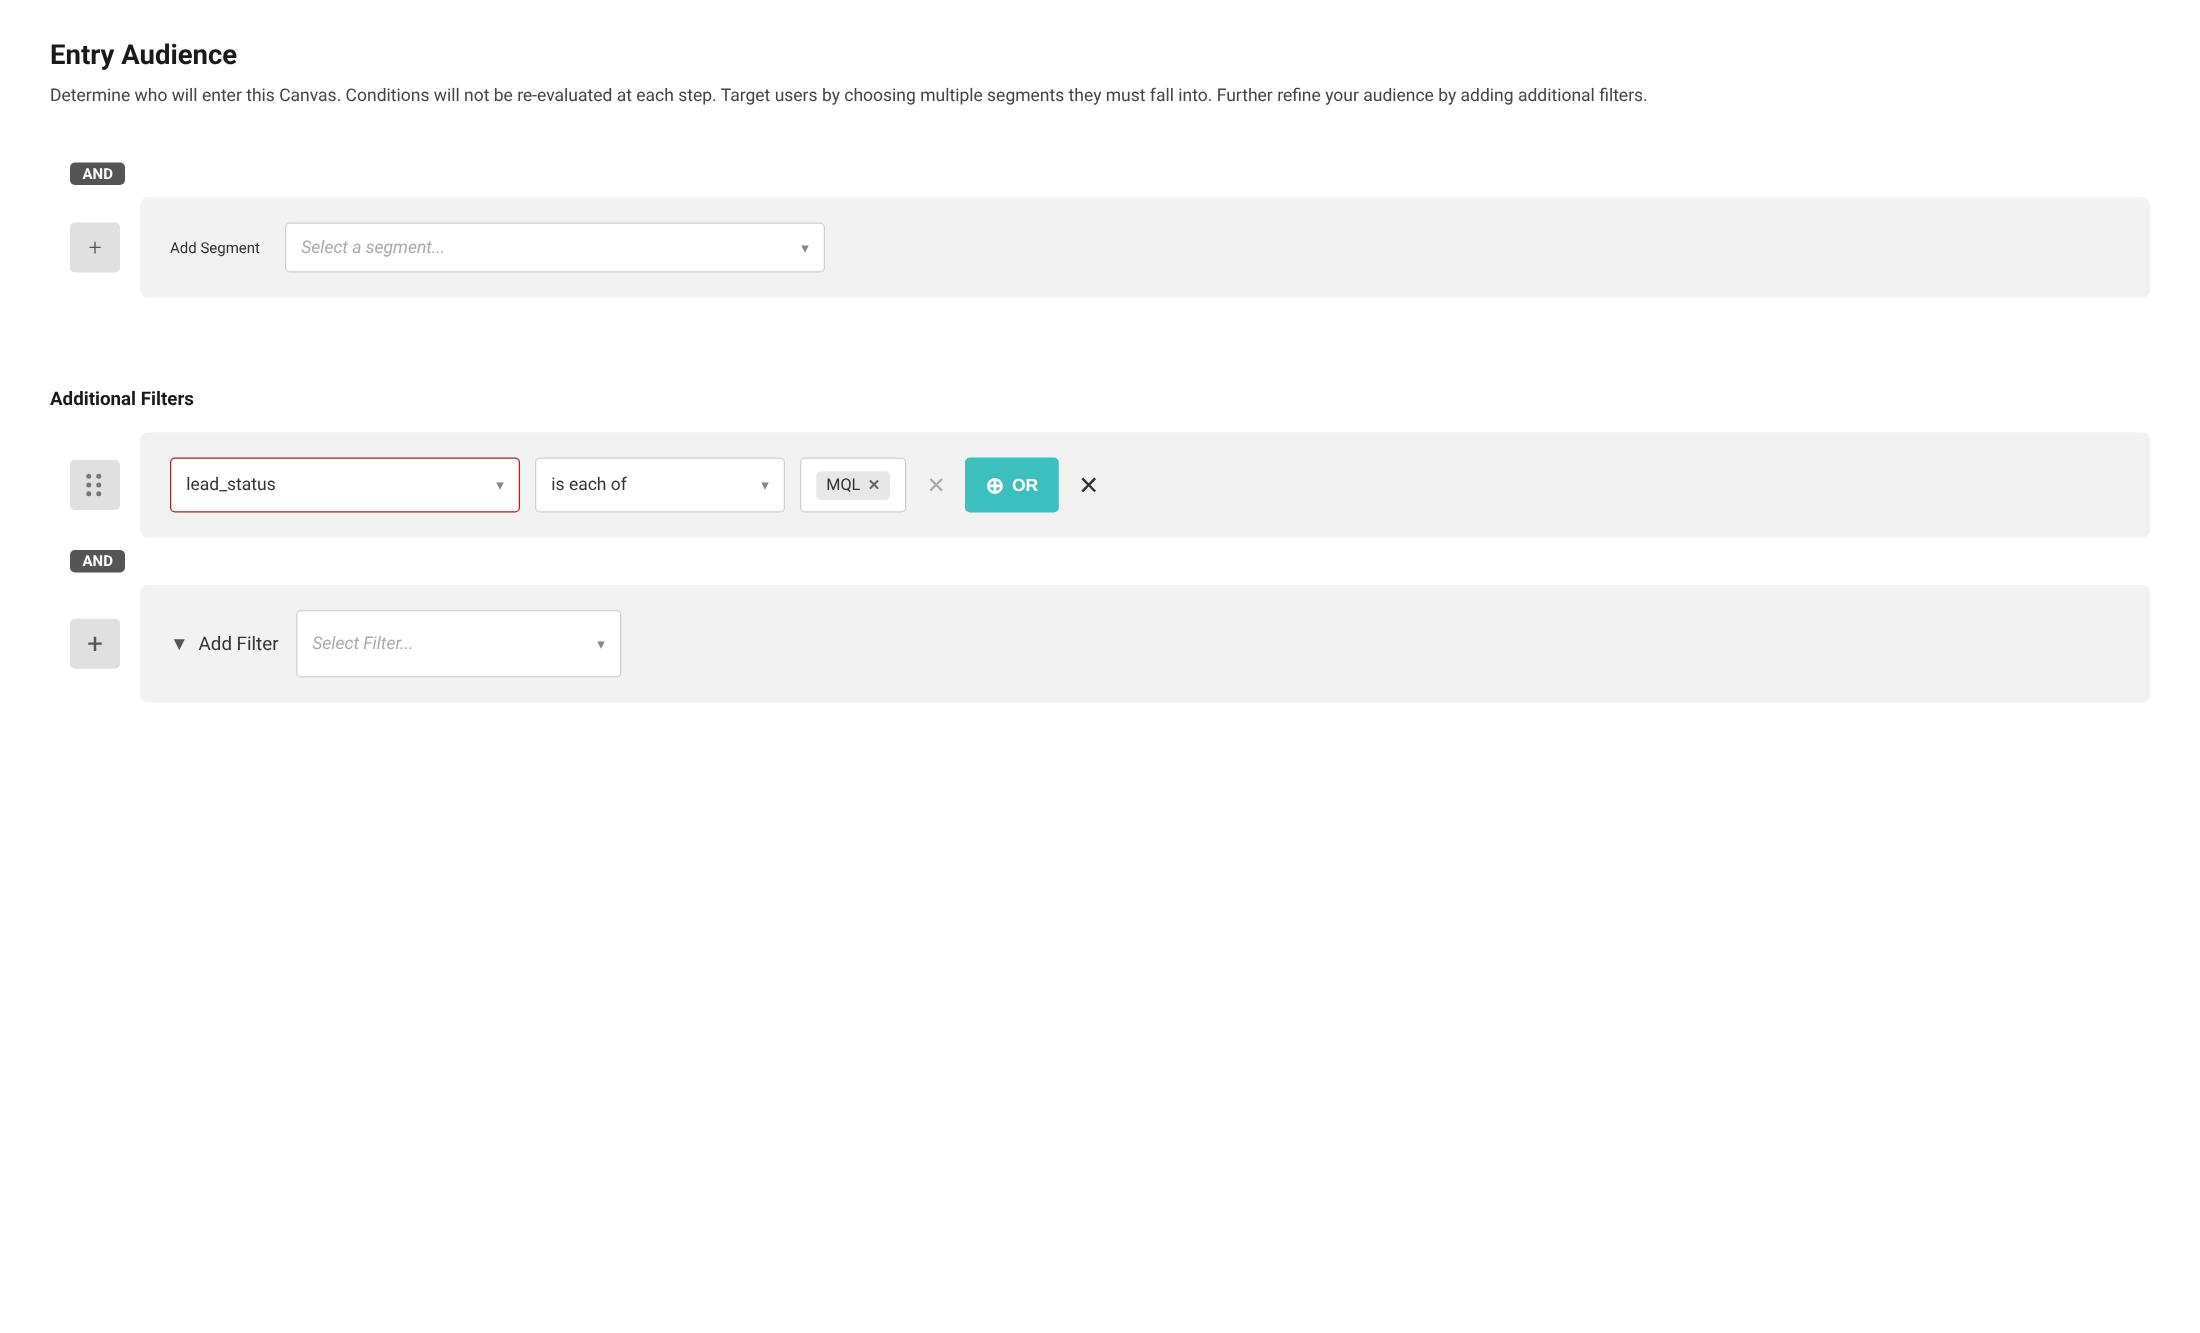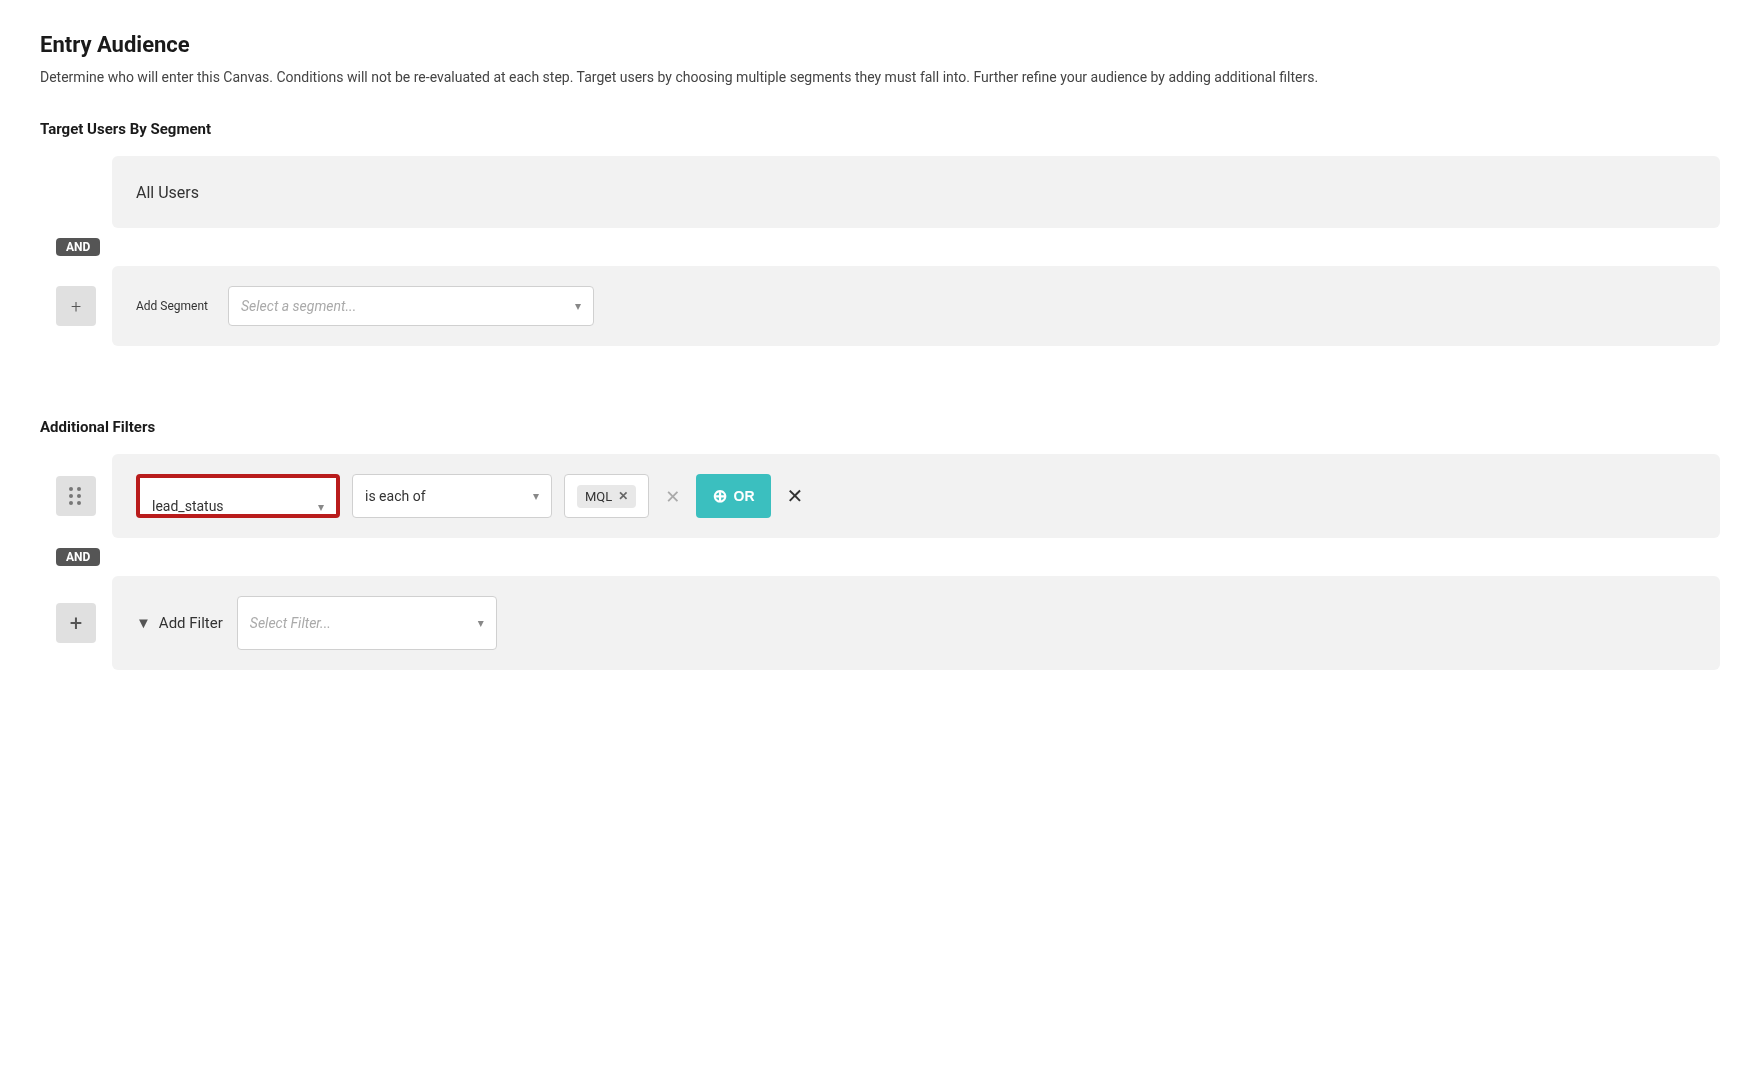--- a/index.html
+++ b/index.html
@@ -106,21 +106,21 @@
       gap: 20px;
     }
 
     .add-segment-label {
       font-size: 12px;
       color: #333;
       white-space: nowrap;
     }
 
     .segment-select {
-      width: 366px;
+      width: 432px;
       height: 40px;
       background: #fff;
       border: 1px solid #d0d0d0;
       border-radius: 4px;
       padding: 16px 12px;
       font-size: 14px;
       color: #999;
       display: flex;
       align-items: center;
       justify-content: space-between;
@@ -143,30 +143,30 @@
     }
 
     
     .filter-row-content {
       display: flex;
       align-items: center;
       gap: 12px;
     }
 
     .filter-field-select {
-      width: 204px;
+      width: 280px;
       height: 44px;
       background: #fff;
-      border: 4px solid #b91c1c;
+      border: 1px solid #b91c1c;
       border-radius: 4px;
       padding: 0 12px;
       font-size: 14px;
       color: #333;
       display: flex;
-      align-items: flex-end;
+      align-items: center;
       justify-content: space-between;
       cursor: pointer;
     }
 
     .filter-condition-select {
       width: 200px;
       height: 44px;
       background: #fff;
       border: 1px solid #d0d0d0;
       border-radius: 4px;
@@ -317,30 +317,21 @@
       cursor: pointer;
     }
   </style>
 </head>
 <body>
 
 <h1 class="page-title">Entry Audience</h1>
 <p class="page-description">Determine who will enter this Canvas. Conditions will not be re-evaluated at each step. Target users by choosing multiple segments they must fall into. Further refine your audience by adding additional filters.</p>
 
 <div>
-  <div class="section-title">Target Users By Segment</div>
-
-  <div class="segment-block">
-    <div class="left-handle">
-      
-    </div>
-    <div class="row-content">
-      <span class="all-users-label">All Users</span>
-    </div>
-  </div>
+
 
   <div class="and-connector">
     <span class="and-badge">AND</span>
   </div>
 
   <div class="segment-block">
     <div class="left-handle">
       <div class="handle-icon">
         <span>+</span>
       </div>

